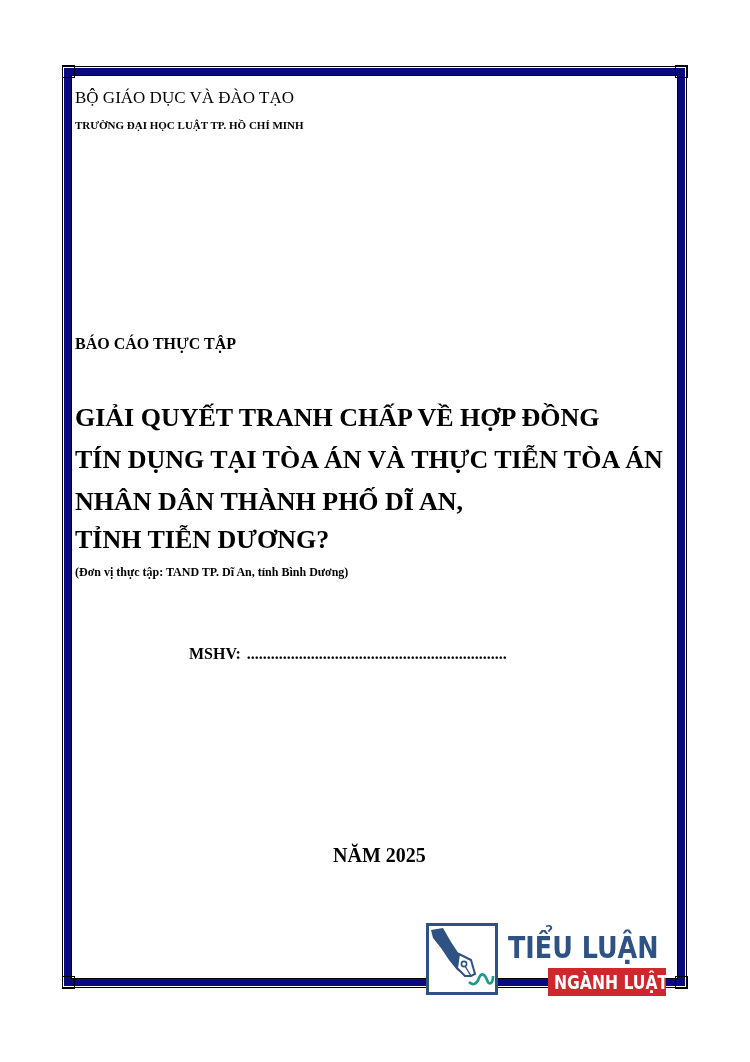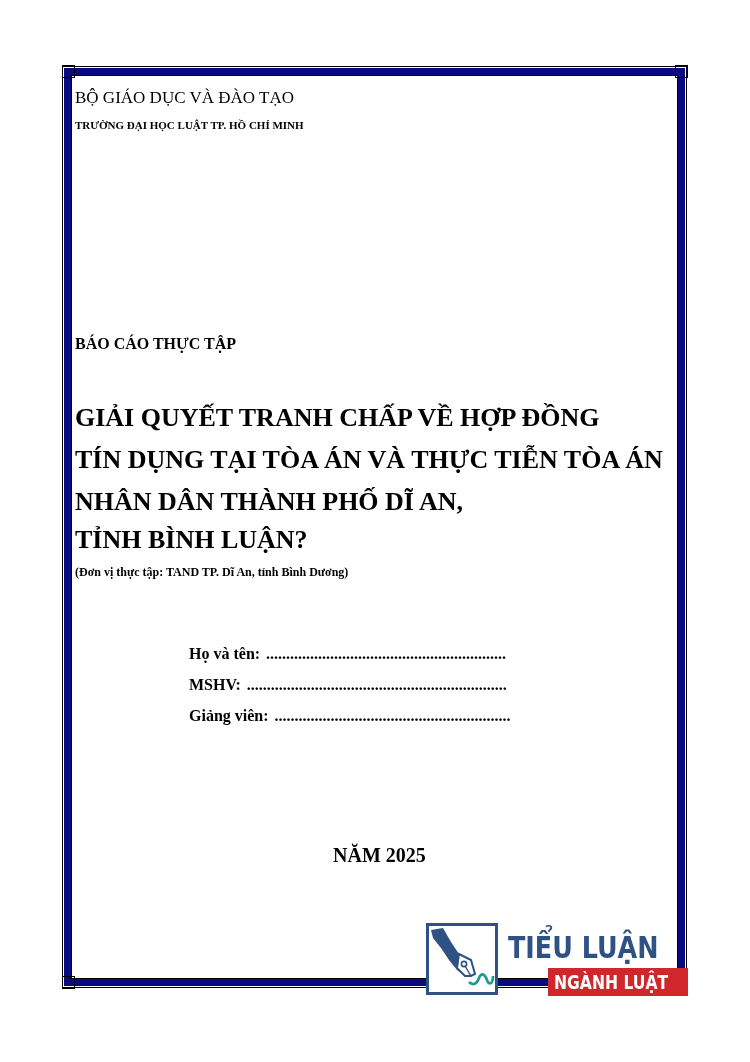--- a/index.html
+++ b/index.html
@@ -50,21 +50,21 @@
       position: absolute; left: 0; top: 0; width: 72px; height: 72px;
       box-sizing: border-box; border: 3px solid #2e5283; background: #fff;
     }
     .logo-title {
       position: absolute; left: 82px; top: 6px; font-family: "DejaVu Sans", sans-serif;
       font-size: 31px; font-weight: bold; color: #2e5283; letter-spacing: 0px;
       transform: scaleX(0.82); transform-origin: left top; white-space: nowrap;
     }
     .logo-badge {
       position: absolute; left: 122px; top: 45px; width: 118px; height: 28px;
-      background: #d0272c; color: #fff; padding-left: 22px;
+      background: #d0272c; color: #fff;
     }
     .logo-badge span {
       position: absolute; left: 6px; top: 2px; font-family: "DejaVu Sans", sans-serif;
       font-size: 20px; font-weight: bold; white-space: nowrap;
       transform: scaleX(0.78); transform-origin: left top;
     }
   </style>
 </head>
 <body>
 
@@ -79,36 +79,28 @@
 </div>
 
 <div class="center-line ministry">BỘ GIÁO DỤC VÀ ĐÀO TẠO</div>
 <div class="center-line school">TRƯỜNG ĐẠI HỌC LUẬT TP. HỒ CHÍ MINH</div>
 
 <div class="center-line report-type">BÁO CÁO THỰC TẬP</div>
 
 <div class="center-line title-line t1">GIẢI QUYẾT TRANH CHẤP VỀ HỢP ĐỒNG</div>
 <div class="center-line title-line t2">TÍN DỤNG TẠI TÒA ÁN VÀ THỰC TIỄN TÒA ÁN</div>
 <div class="center-line title-line t3">NHÂN DÂN THÀNH PHỐ DĨ AN,</div>
-<div class="center-line title-line t4">TỈNH BÌNH LUẬN?</div>
+<div class="center-line title-line t4">TỈNH TIỄN DƯƠNG?</div>
 
 <div class="center-line unit">(Đơn vị thực tập: TAND TP. Dĩ An, tỉnh Bình Dương)</div>
 
 <div class="info" style="top:645px;">
   <div class="info-row">
-    <span class="info-label">Họ và tên:</span>
-    <span class="info-dots">............................................................</span>
-  </div>
-  <div class="info-row">
     <span class="info-label">MSHV:</span>
     <span class="info-dots">.................................................................</span>
-  </div>
-  <div class="info-row">
-    <span class="info-label">Giảng viên:</span>
-    <span class="info-dots">...........................................................</span>
   </div>
 </div>
 
 <div class="year">NĂM 2025</div>
 
 <div class="logo">
   <div class="logo-box">
     <svg width="66" height="66" viewBox="0 0 66 66">
 
       <polygon points="2,4 14,2 22,16 30,28 38,38 42,48 36,50 28,44 20,34 12,22 4,12" fill="#2e5283"></polygon>

